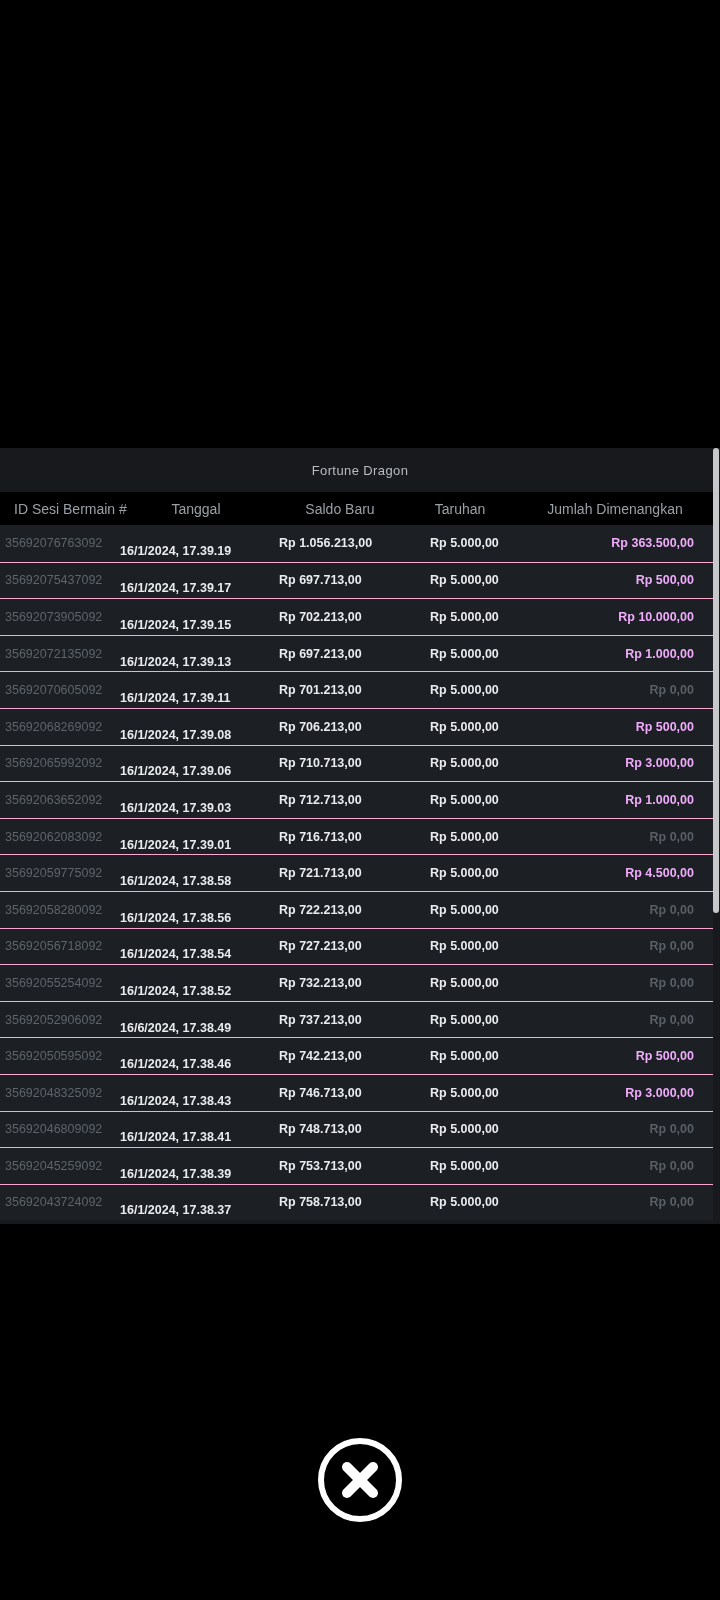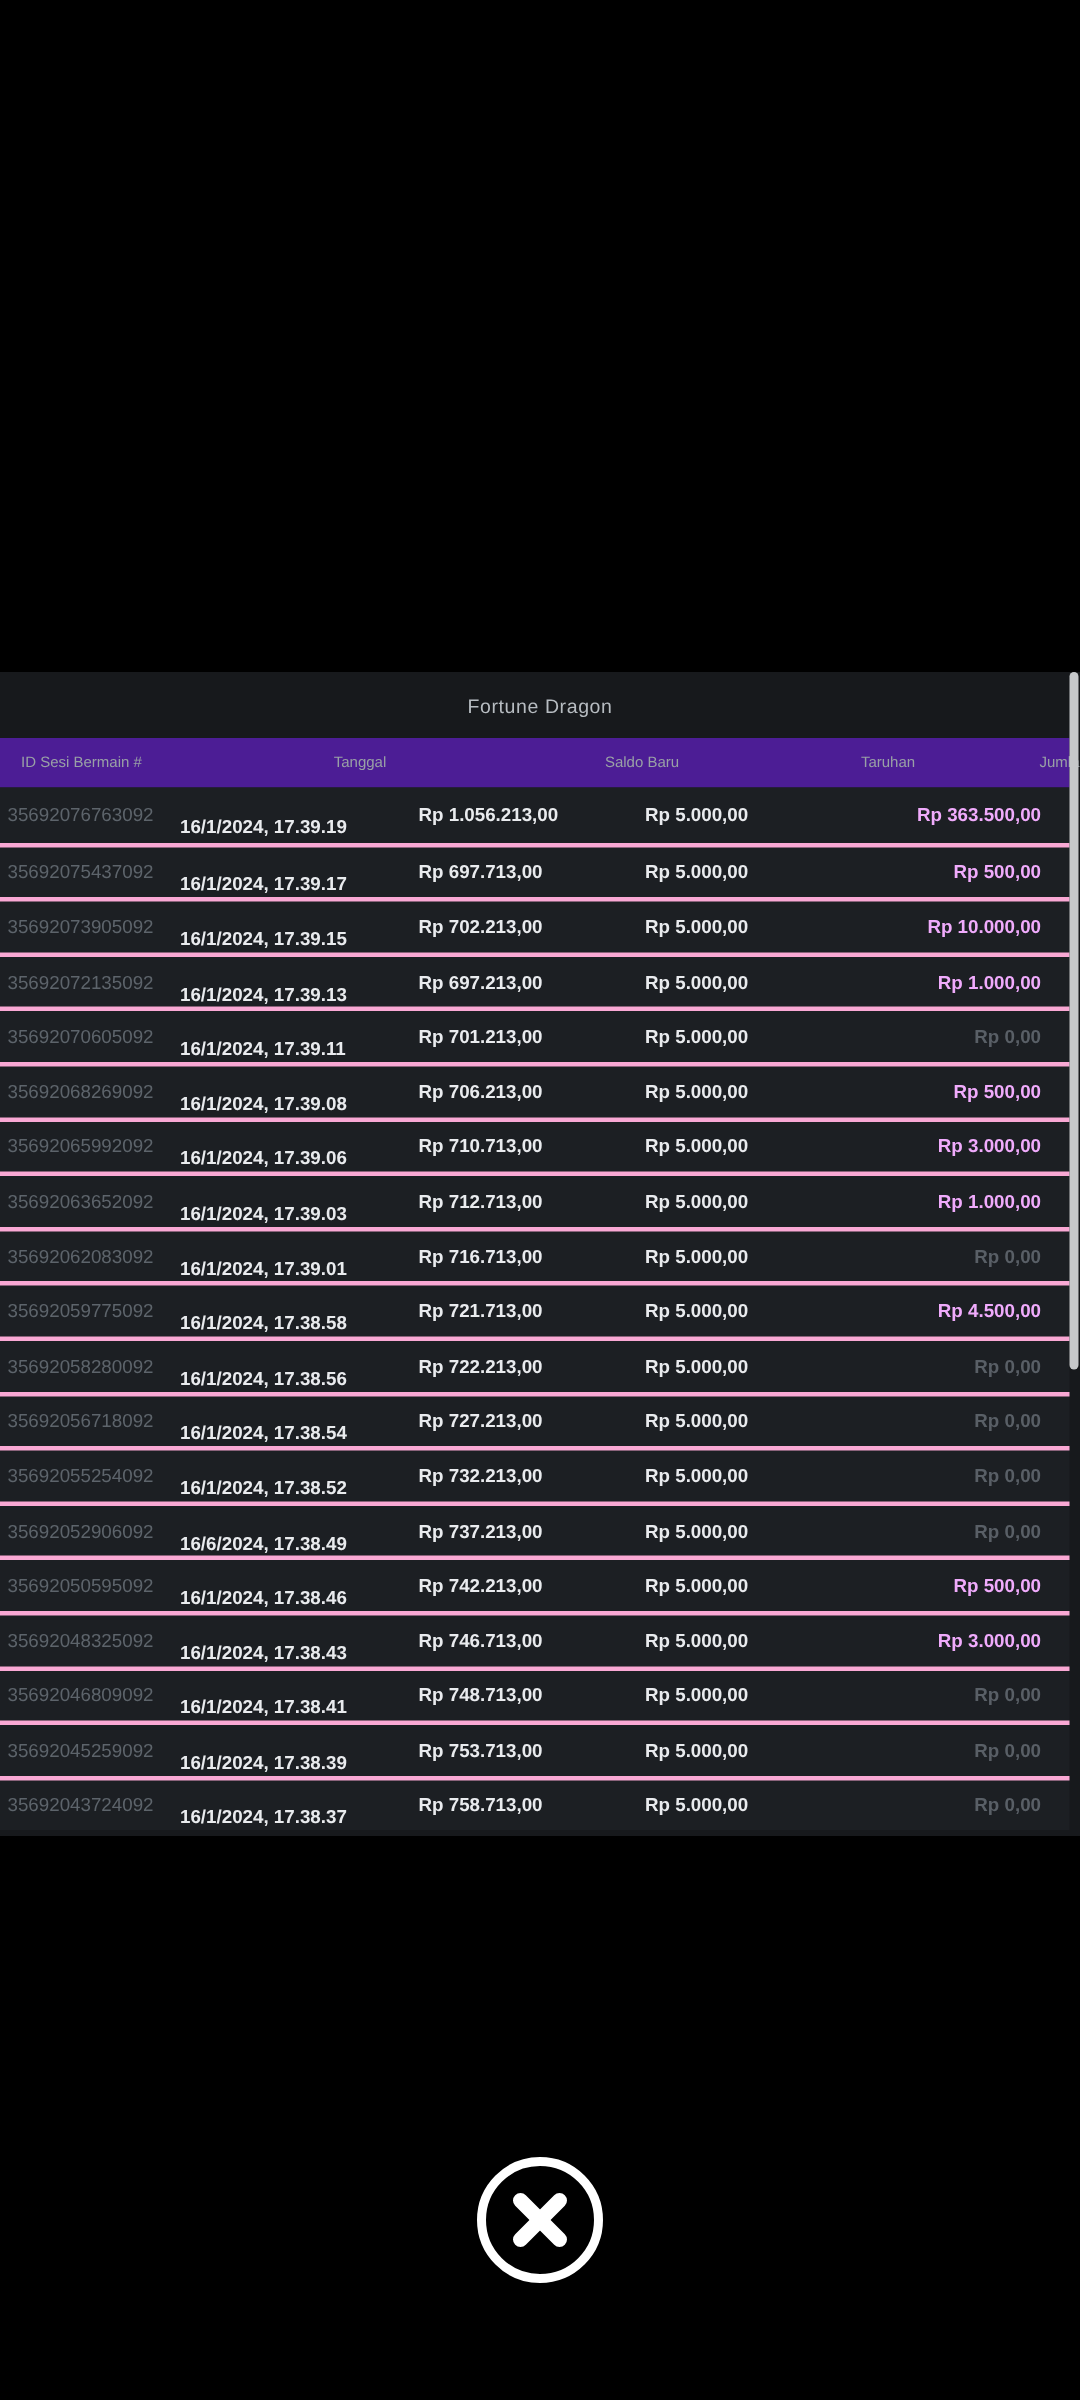--- a/index.html
+++ b/index.html
@@ -18,26 +18,26 @@
   .modal-title{
     height:44px;display:flex;align-items:center;justify-content:center;
     color:#b7bcc1;font-size:13px;letter-spacing:.4px;background:#17191c;
   }
   .grid{
     display:grid;width:713px;
     grid-template-columns:115px 162px 126px 114px 1fr;
     align-items:center;box-sizing:border-box;
   }
   .thead{
-    height:33px;background:#4c1d95;color:#99a0a6;font-size:10px;gap:44px;
+    height:33px;background:#000000;color:#99a0a6;font-size:14px;
   }
   .th{text-align:center;white-space:nowrap;}
   .th.h-id{text-align:left;padding-left:14px;}
   .row{
-    height:36.6px;background:#1c1f23;border-top:3px solid #f9a8d4;
+    height:36.6px;background:#1c1f23;border-top:1px solid #f9a8d4;
     font-size:12.5px;white-space:nowrap;
   }
   .row:first-child{border-top:none;}
   .c-id{color:#5d646b;padding-left:5px;font-weight:400;}
   .c-date{color:#e9ebee;padding-left:5px;font-weight:700;margin-top:16px;}
   .c-bal{color:#e9ebee;padding-left:2px;font-weight:700;}
   .c-bet{color:#e9ebee;padding-left:27px;font-weight:700;}
   .c-win{color:#f0abfc;text-align:right;padding-right:19px;font-weight:700;}
   .c-win.zero{color:#595f66;font-weight:700;}
 

